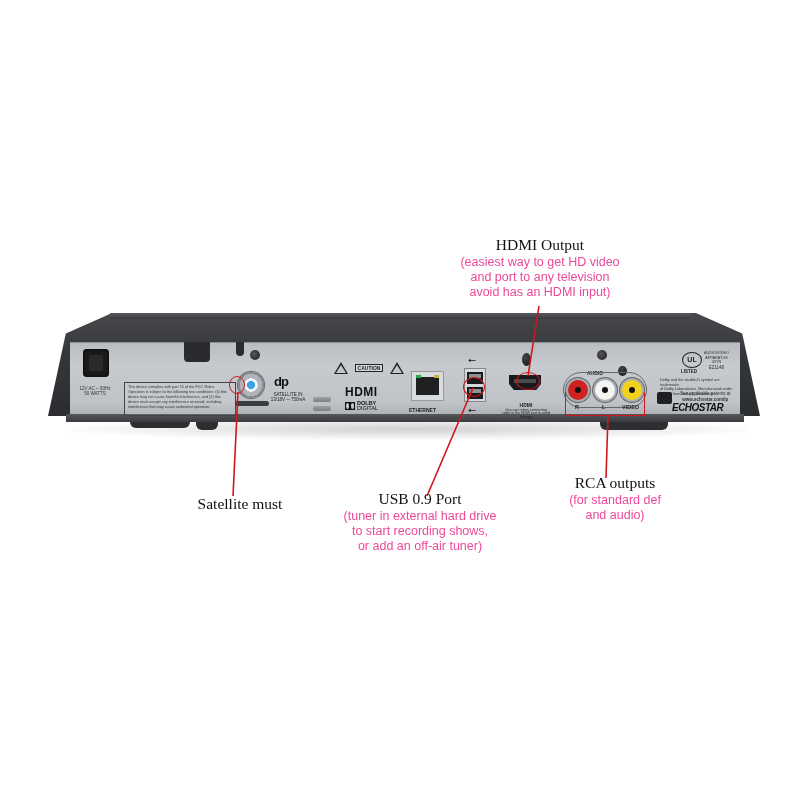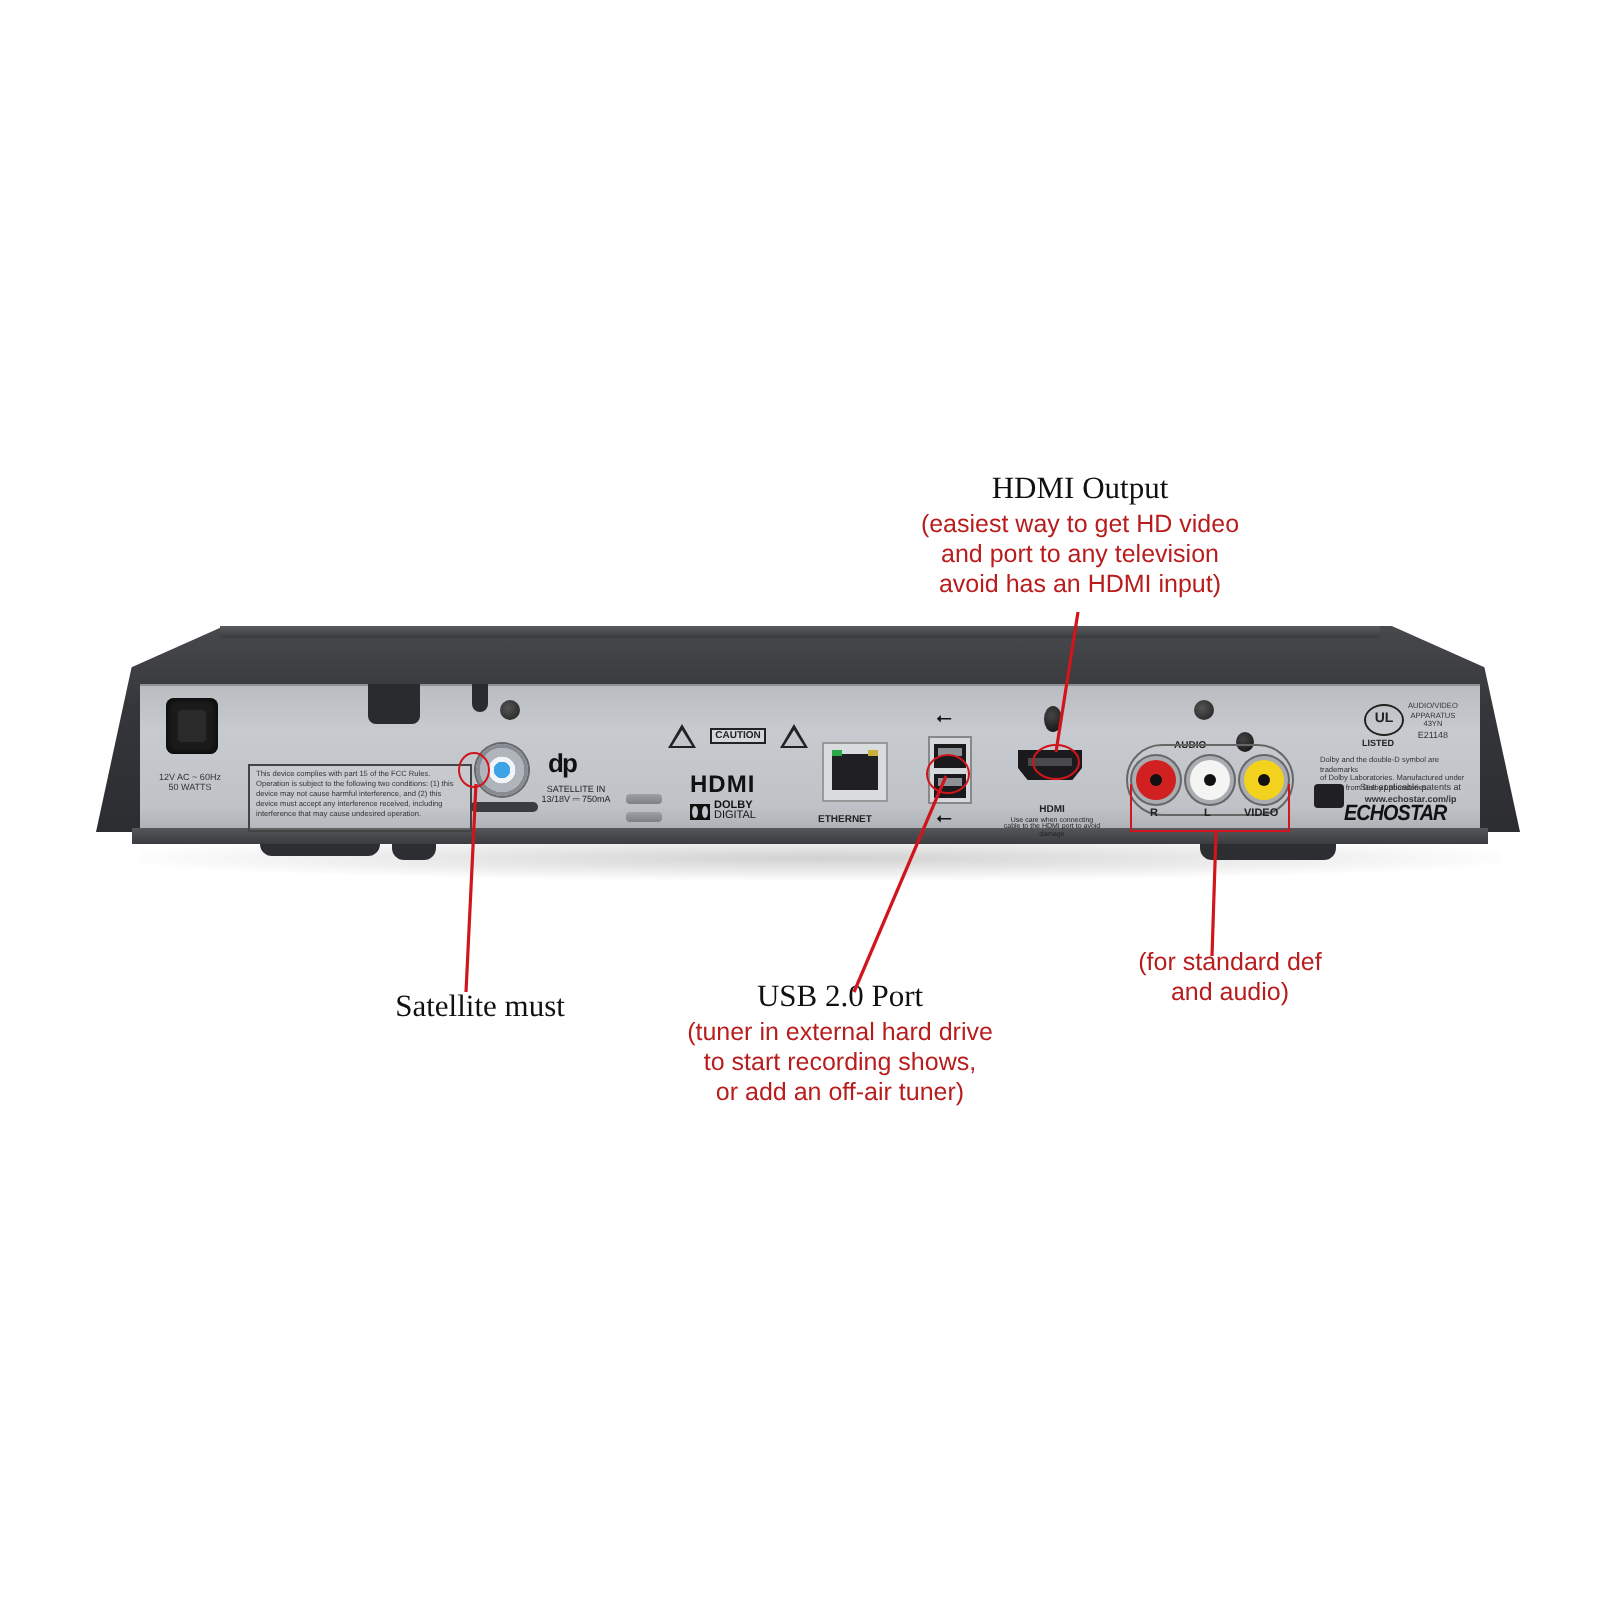--- a/index.html
+++ b/index.html
@@ -5,21 +5,21 @@
   html, body { margin: 0; padding: 0; }
   body {
     width: 800px; height: 800px; background: #ffffff;
     position: relative; overflow: hidden;
     font-family: "Liberation Sans", sans-serif; color: #1a1a1a;
   }
 
   
   .callout { position: absolute; text-align: center; line-height: 1.22; }
   .callout .title { font-size: 15.5px; color: #111; display: block; font-family: Liberation Serif, serif; }
-  .callout .desc { font-size: 12.5px; color: #b91c1c; display: block; }
+  .callout .desc { font-size: 12.5px; color: #ec4899; display: block; }
 
   
   .shadow {
     position: absolute; left: 70px; top: 418px; width: 680px; height: 22px;
     background: radial-gradient(ellipse at center, rgba(0,0,0,0.18) 0%, rgba(0,0,0,0.05) 55%, rgba(0,0,0,0) 75%);
   }
   .shell {
     position: absolute; left: 48px; top: 313px; width: 712px; height: 103px;
     background: linear-gradient(#48494c, #353639 40%, #2c2d30);
     clip-path: polygon(9% 0%, 91% 0%, 97.5% 20%, 100% 100%, 0% 100%, 2.5% 20%);
@@ -140,27 +140,28 @@
   <span class="desc">(easiest way to get HD video</span>
   <span class="desc">and port to any television</span>
   <span class="desc">avoid has an HDMI input)</span>
 </div>
 
 <div class="callout" style="left:170px; top:495px; width:140px;">
   <span class="title">Satellite must</span>
 </div>
 
 <div class="callout" style="left:320px; top:490px; width:200px;">
-  <span class="title">USB 2.0 Port</span>
+  <span class="title">USB 0.9 Port</span>
   <span class="desc">(tuner in external hard drive</span>
   <span class="desc">to start recording shows,</span>
   <span class="desc">or add an off-air tuner)</span>
 </div>
 
 <div class="callout" style="left:540px; top:474px; width:150px;">
+  <span class="title">RCA outputs</span>
   <span class="desc">(for standard def</span>
   <span class="desc">and audio)</span>
 </div>
 
 <div>
   <div class="shadow"></div>
   <div class="shell"></div>
   <div class="shell-top"></div>
   <div class="foot" style="left:130px; top:418px; width:60px; height:10px;"></div>
   <div class="foot" style="left:196px; top:418px; width:22px; height:12px;"></div>

